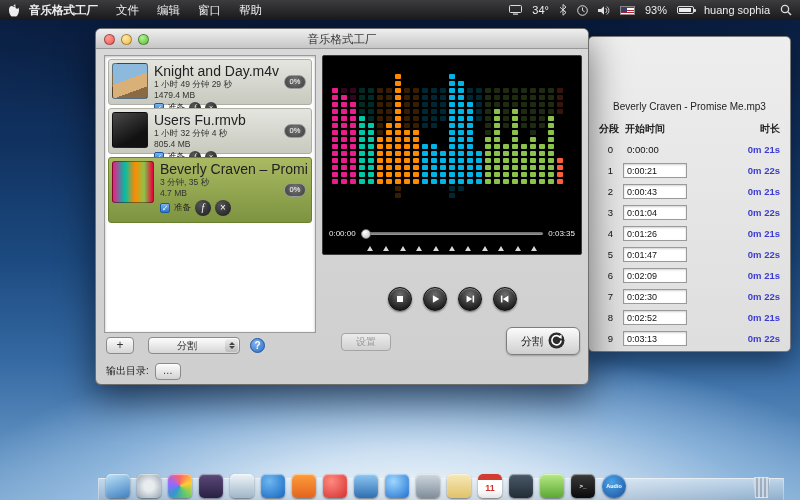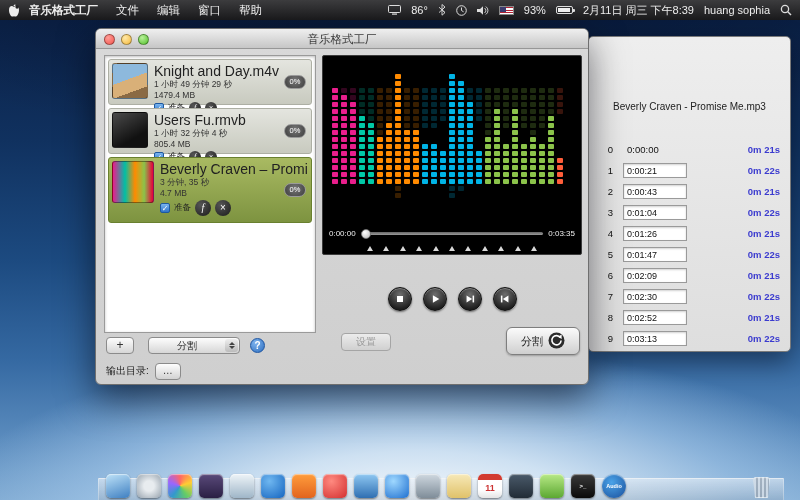--- a/index.html
+++ b/index.html
@@ -185,54 +185,58 @@
     <span class="mitem">窗口</span>
     <span class="mitem">帮助</span>
 
     <span class="mb-right">
       <span class="mb-ic">
         <svg width="13" height="10" viewBox="0 0 13 10">
             <rect x="0.5" y="0.5" width="12" height="7" rx="1" fill="none" stroke="#ddd"></rect>
             <rect x="4" y="8.5" width="5" height="1.2" fill="#ddd"></rect>
           </svg>
       </span>
-      <span>86°</span>
+      <span>34°</span>
       <span class="mb-ic">
         <svg width="8" height="12" viewBox="0 0 8 12">
             <path d="M4 0.5 L7 3 L4 5.8 L4 0.5 M4 5.8 L7 8.6 L4 11.2 L4 5.8 M1 3.2 L7 8.6 M1 8.6 L7 3" stroke="#ddd" stroke-width="0.9" fill="none"></path>
           </svg>
       </span>
       <span class="mb-ic">
         <svg width="11" height="11" viewBox="0 0 11 11">
             <circle cx="5.5" cy="5.5" r="4.8" fill="none" stroke="#ddd"></circle>
             <path d="M5.5 2.5 L5.5 5.5 L7.6 6.8" stroke="#ddd" fill="none"></path>
           </svg>
       </span>
       <span class="mb-ic">
         <svg width="12" height="11" viewBox="0 0 12 11">
             <polygon points="0,4 3,4 6,1.2 6,9.8 3,7 0,7" fill="#ddd"></polygon>
             <path d="M7.5 3 A3 3 0 0 1 7.5 8 M8.8 1.5 A4.8 4.8 0 0 1 8.8 9.5" stroke="#ddd" fill="none" stroke-width="0.9"></path>
           </svg>
       </span>
       <span class="flag"></span>
       <span>93%</span>
       <span class="battery"></span>
-      <span>2月11日 周三 下午8:39</span>
       <span>huang sophia</span>
       <span class="mb-ic">
         <svg width="12" height="12" viewBox="0 0 12 12">
             <circle cx="5" cy="5" r="3.6" fill="none" stroke="#ddd" stroke-width="1.3"></circle>
             <line x1="7.8" y1="7.8" x2="11" y2="11" stroke="#ddd" stroke-width="1.4"></line>
           </svg>
       </span>
     </span>
   </div>
 
   <div class="seg-window">
     <div class="seg-title">Beverly Craven - Promise Me.mp3</div>
+    <div class="seg-head">
+      <span class="h-idx">分段</span>
+      <span class="h-start">开始时间</span>
+      <span class="h-dur">时长</span>
+    </div>
     <div class="seg-rows">
       <div class="seg-row">
         <span class="seg-idx">0</span>
         <span class="seg-startwrap"><span class="seg-start-text">0:00:00</span></span>
         <span class="seg-dur">0m 21s</span>
       </div>
       <div class="seg-row">
         <span class="seg-idx">1</span>
         <span class="seg-startwrap"><input class="seg-start-input" value="0:00:21" style=""></span>
         <span class="seg-dur">0m 22s</span>

